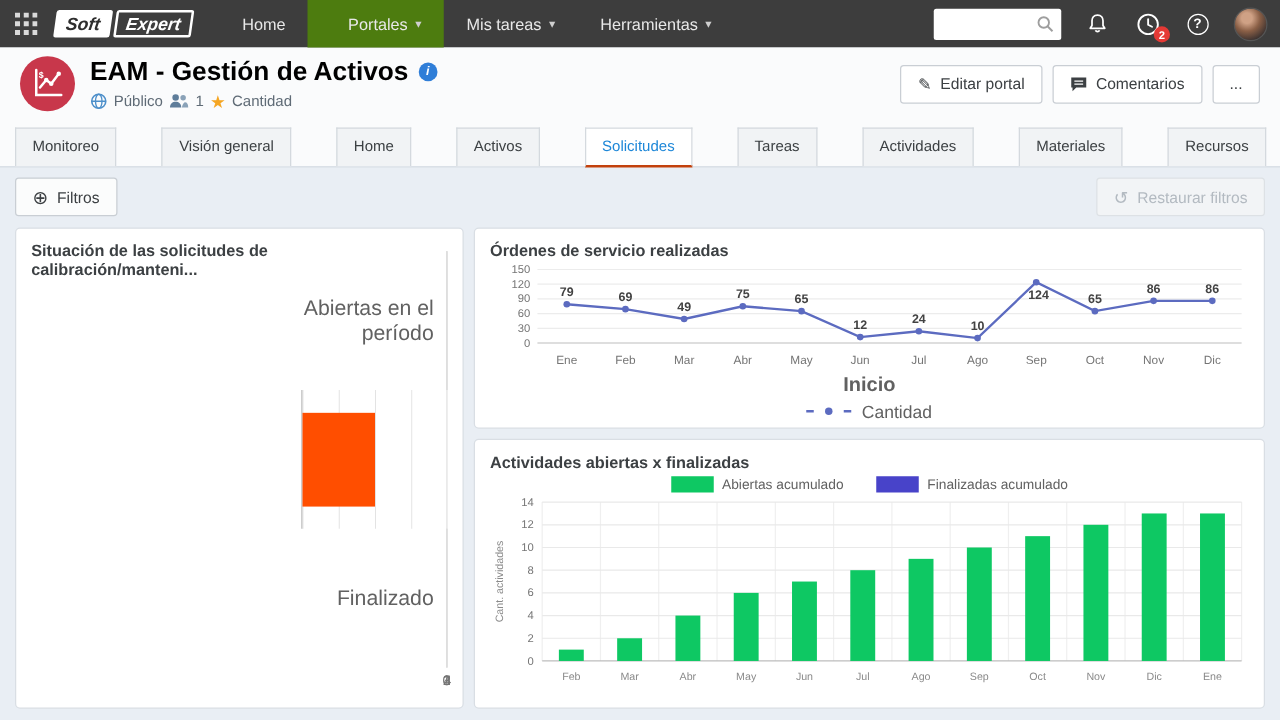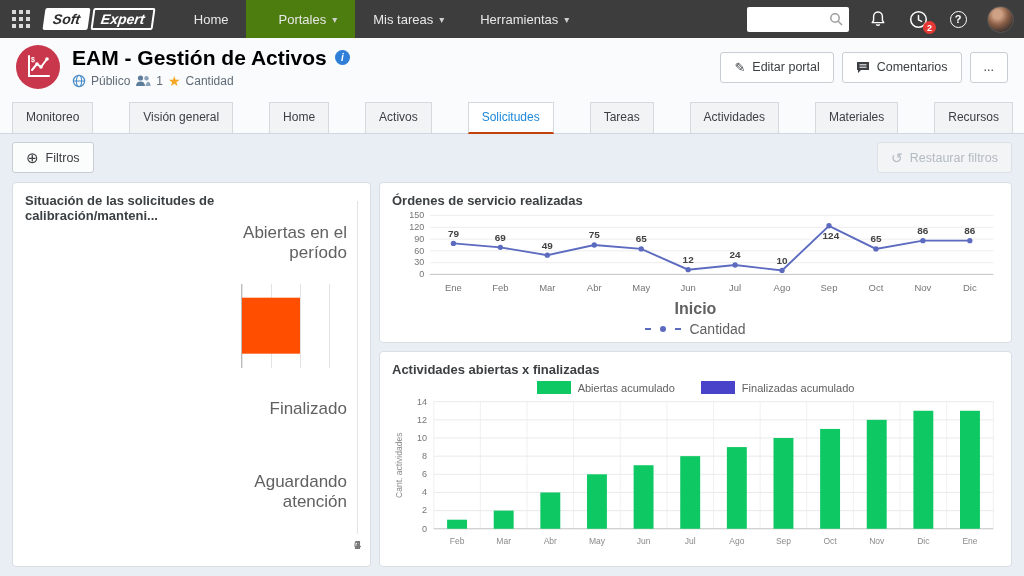--- a/index.html
+++ b/index.html
@@ -233,26 +233,20 @@
           </div>
           <div class="hbar-row">
             <div class="hbar-track">
               <div class="hbar-bar" style="width: 50%; background: rgb(255, 78, 0);"></div>
             </div>
           </div>
           <div class="hbar-row">
             <div class="hbar-label">Finalizado</div>
             <div class="hbar-track">
               <div class="hbar-bar" style="width: 25%; background: rgb(255, 147, 0);"></div>
-            </div>
-          </div>
-          <div class="hbar-row">
-            <div class="hbar-label">Aguardando atención</div>
-            <div class="hbar-track">
-              <div class="hbar-bar" style="width: 100%; background: rgb(255, 232, 0);"></div>
             </div>
           </div>
           <div class="hbar-axis">
             <div class="hbar-label"></div>
             <div class="hbar-axis-track">
               <span class="hbar-tick" style="left: 0%;">0</span>
               <span class="hbar-tick" style="left: 25%;">1</span>
               <span class="hbar-tick" style="left: 50%;">2</span>
               <span class="hbar-tick" style="left: 75%;">3</span>
               <span class="hbar-tick" style="left: 100%;">4</span>

